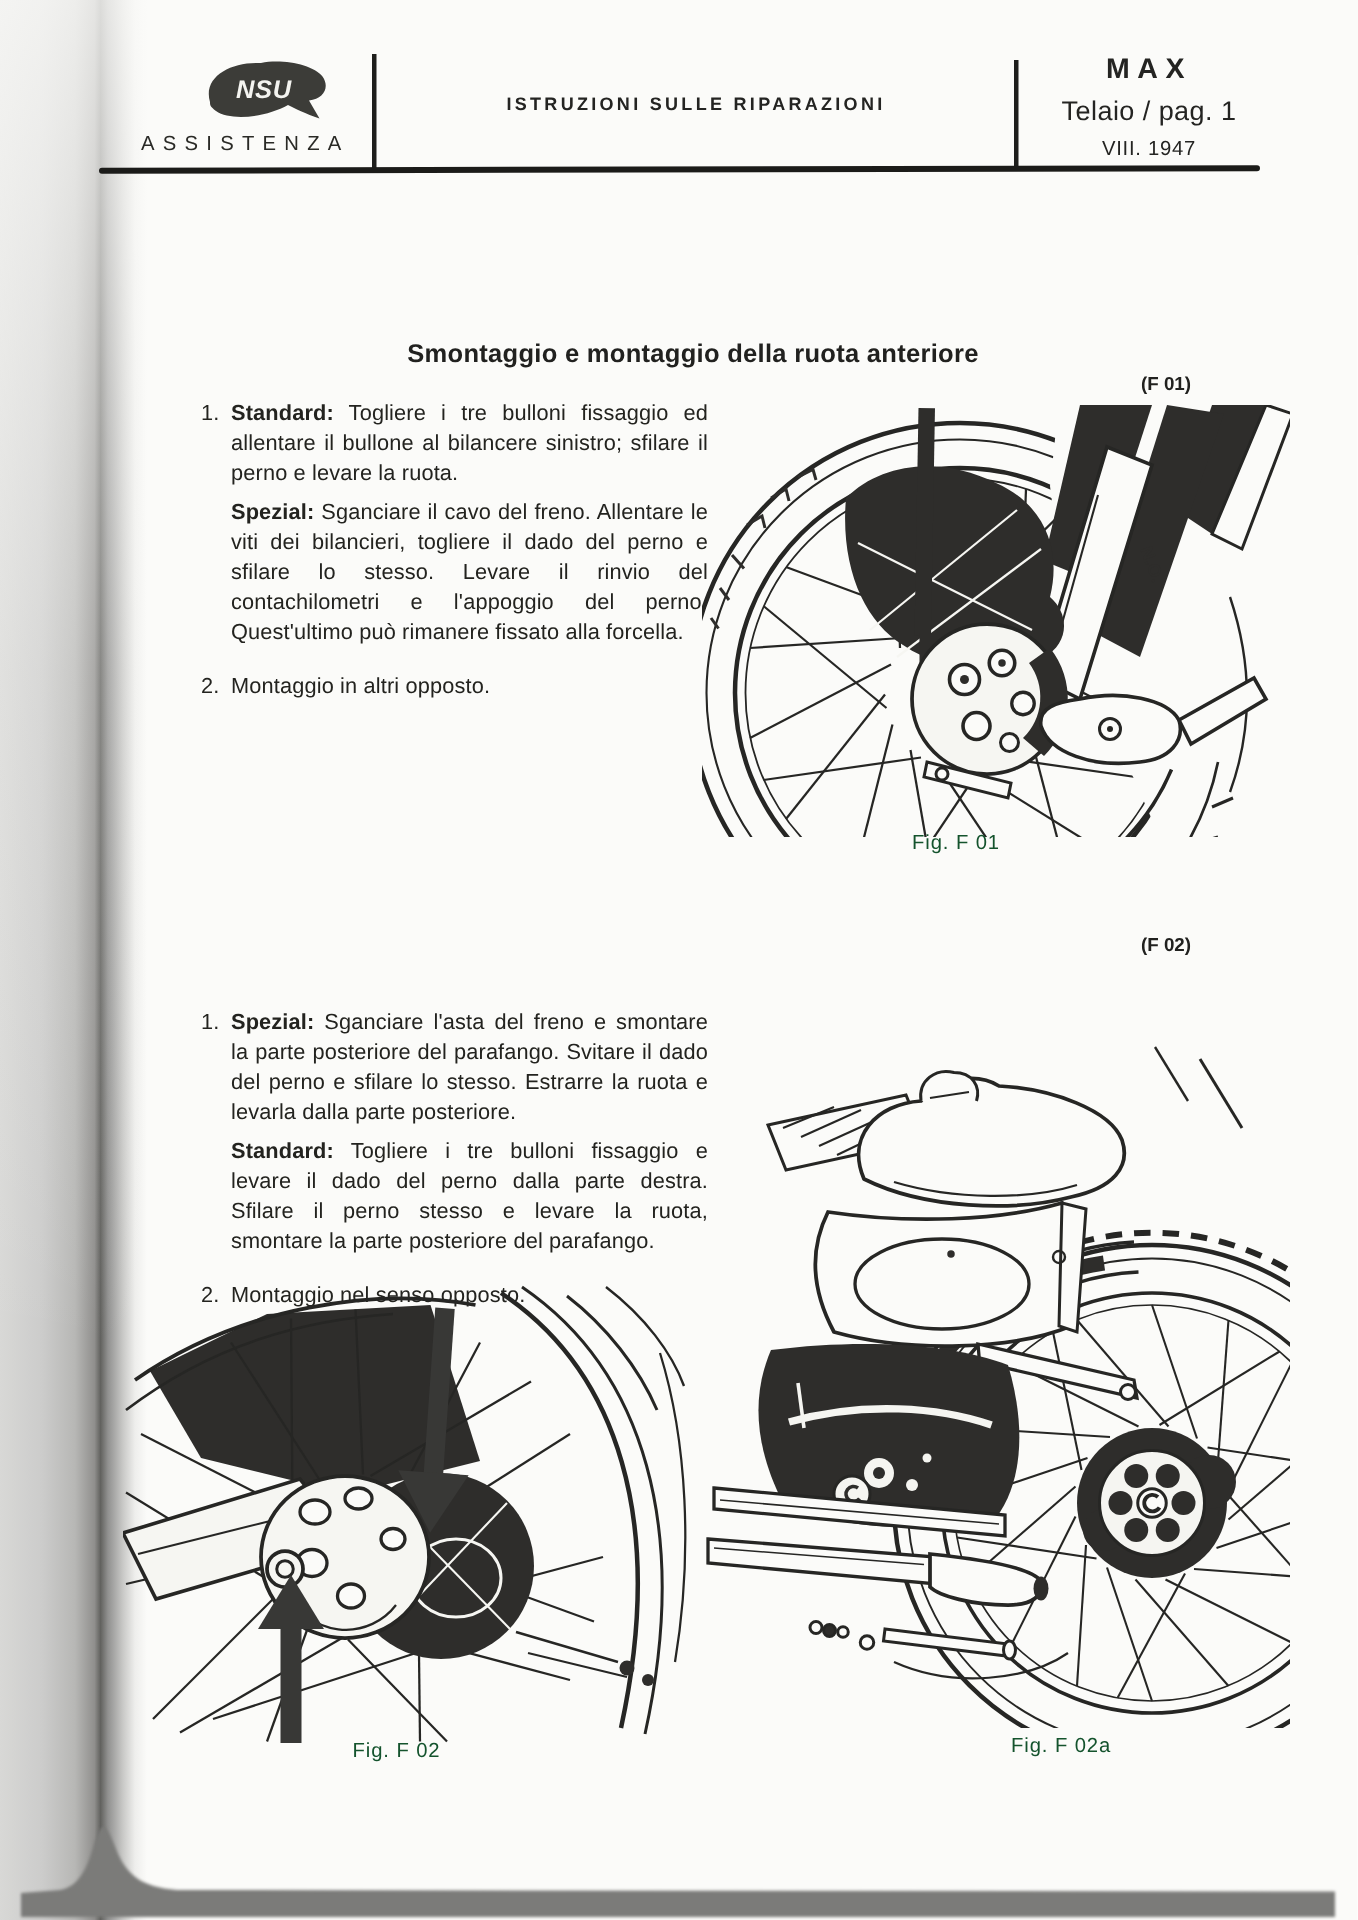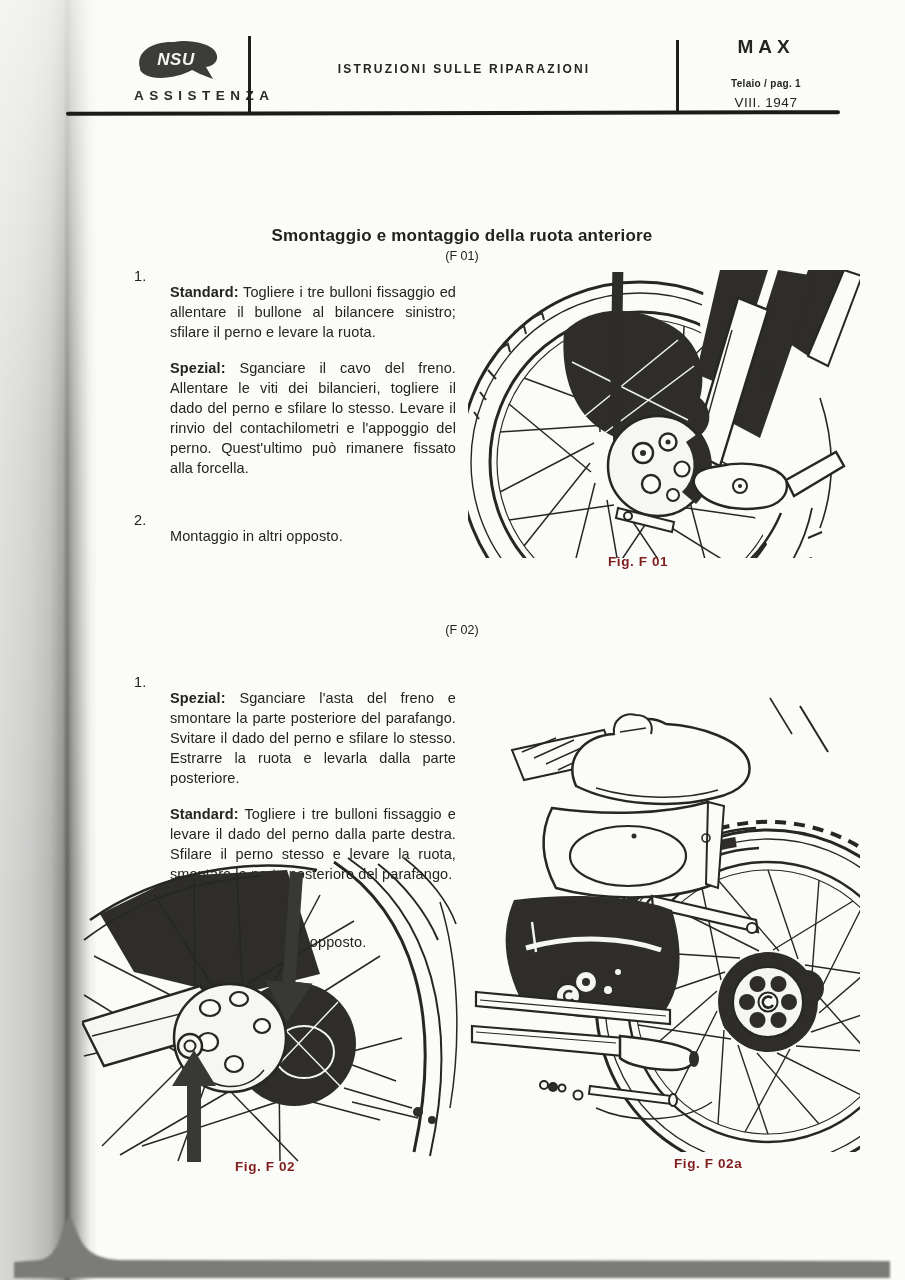--- a/index.html
+++ b/index.html
@@ -21,45 +21,45 @@
   }
   .gutter{position:absolute;left:0;bottom:0;width:905px;height:72px;filter:blur(1px);}
   
   .hrule{position:absolute;left:66px;top:111px;width:774px;height:4px;background:#1b1b19;border-radius:2px;transform:rotate(-.12deg);}
   .vline{position:absolute;width:3px;background:#1e1e1c;}
   .v1{left:248px;top:36px;height:76px;}
   .v2{left:676px;top:40px;height:74px;}
   .logo{position:absolute;left:126px;top:38px;}
   .logo-sub{
     position:absolute;left:94px;top:88px;width:150px;
-    font-size:13.5px;letter-spacing:5.5px;font-weight:700;color:#2a2a26;white-space:nowrap;margin-left:40px;
+    font-size:13.5px;letter-spacing:5.5px;font-weight:400;color:#2a2a26;white-space:nowrap;
   }
   .doc-title{
     position:absolute;left:252px;top:62px;width:424px;text-align:center;
     font-size:12px;font-weight:bold;letter-spacing:2.2px;color:#242422;white-space:nowrap;
   }
   .hdr-right{position:absolute;left:686px;top:36px;width:160px;text-align:center;color:#242422;}
   .hdr-model{font-size:19px;font-weight:bold;letter-spacing:5px;}
-  .hdr-ref{font-size:10px;font-weight:bold;margin-top:20px;letter-spacing:.3px;}
+  .hdr-ref{font-size:18px;font-weight:normal;margin-top:6px;letter-spacing:.3px;}
   .hdr-date{font-size:13.5px;margin-top:6px;letter-spacing:.5px;}
   
   .tools{position:absolute;left:130px;top:145px;width:500px;font-size:14.5px;line-height:20px;letter-spacing:.2px;}
   .tools .b{font-weight:bold;}
   .sec-head{position:absolute;left:130px;width:664px;text-align:center;color:#21211f;}
   .sec-head .t{font-size:17px;font-weight:bold;letter-spacing:.2px;}
-  .sec-head .f{font-size:12.5px;font-weight:normal;margin-top:3px;}
+  .sec-head .f{font-size:12.5px;font-weight:bold;margin-top:3px;text-align:right;}
   .list{position:absolute;left:134px;width:338px;font-size:14.5px;line-height:20px;letter-spacing:.1px;}
   .li{display:flex;}
   .li .num{width:20px;flex:0 0 20px;}
   .li .body{flex:1;text-align:justify;}
-  .li .body p{margin:16px;}
+  .li .body p{margin:0;}
   .li .body p + p{margin-top:6px;}
   .li + .li{margin-top:16px;}
   b{font-weight:bold;}
-  .fig-cap{position:absolute;font-size:13.5px;font-weight:bold;letter-spacing:.6px;color:#7f1d1d;white-space:nowrap;}
+  .fig-cap{position:absolute;font-size:13.5px;font-weight:normal;letter-spacing:.6px;color:#14532d;white-space:nowrap;}
   .figure{position:absolute;}
   .figure svg{display:block;}
 </style>
 </head>
 <body>
 
 <div class="page">
 
   <div class="spine"></div>
 

